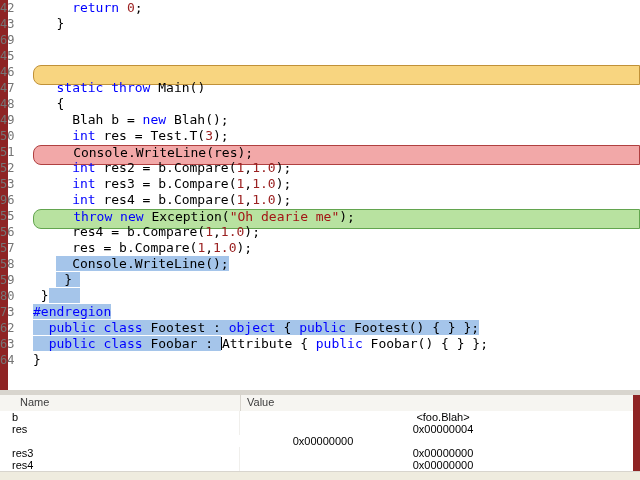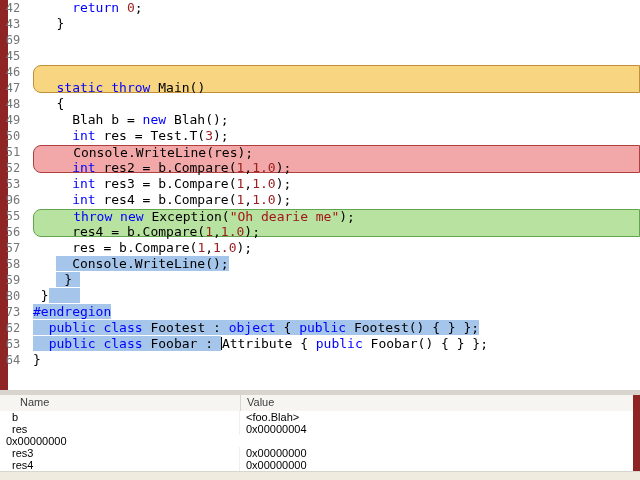--- a/index.html
+++ b/index.html
@@ -3,47 +3,47 @@
 <meta charset="utf-8">
 <style>
   html,body{margin:0;padding:0;background:#c0c0c0;}
   .screen{position:relative;width:640px;height:480px;background:#ffffff;overflow:hidden;
           font-family:"DejaVu Sans Mono",monospace;}
   
   .editor{position:absolute;top:0;left:0;right:0;height:390px;background:#fff;}
   .left-strip{position:absolute;top:0;left:0;width:8px;height:390px;background:var(--strip);}
   .lines-wrap{position:absolute;top:0;left:0;right:0;bottom:0;}
   .line{display:flex;height:16px;font:13px/16px "DejaVu Sans Mono",monospace;color:#000;}
-  .ln{flex:0 0 33px;width:33px;box-sizing:border-box;padding-right:7px;text-align:center;
+  .ln{flex:0 0 33px;width:33px;box-sizing:border-box;padding-right:7px;text-align:left;
       color:var(--gutter-fg);font-size:12px;line-height:16px;}
   .code{flex:1;white-space:pre;position:relative;}
   .tok{white-space:pre;}
   .tk-k{color:var(--kw);} .tk-n{color:var(--num);} .tk-s{color:var(--str);} .tk-d{color:var(--dir);}
   .sel{background:var(--sel);}
   .caret{display:inline-block;width:1px;height:13px;background:#000;vertical-align:-2px;}
-  .code.hl{height:28px;margin-top:1px;line-height:14px;box-sizing:border-box;
+  .code.hl{height:20px;margin-top:1px;line-height:14px;box-sizing:border-box;
            border-radius:8px 0 0 8px;border:1px solid transparent;}
   .code.hl .tok{line-height:13px;}
   .code.hl-orange{background:var(--hlo-bg);border-color:var(--hlo-bd);}
   .code.hl-red{background:var(--hlr-bg);border-color:var(--hlr-bd);}
   .code.hl-green{background:var(--hlg-bg);border-color:var(--hlg-bd);}
   
   .divider{position:absolute;top:390px;left:0;right:0;height:5px;background:var(--divider);}
   
   .watch{position:absolute;top:395px;left:0;right:0;height:76px;background:#fff;}
   .watch-header{display:flex;height:32px;box-sizing:border-box;background:var(--whbg);
                 border-bottom:1px solid var(--divider);
                 font:11px/15px "Liberation Sans",sans-serif;color:#3c3c3c;}
   .wh-name{flex:0 0 240px;box-sizing:border-box;padding-left:20px;}
   .wh-value{flex:1;box-sizing:border-box;padding-left:6px;border-left:1px solid var(--divider);}
   .watch-rows{position:absolute;top:16px;left:0;right:0;bottom:0;background:#fff;}
   .watch-row{display:flex;height:12px;font:11px/12px "Liberation Sans",sans-serif;color:#000;}
   .w-name{flex:0 0 240px;box-sizing:border-box;padding-left:12px;border-right:1px solid #f0efec;
           white-space:nowrap;overflow:hidden;}
-  .w-value{flex:1;box-sizing:border-box;padding-left:6px;white-space:nowrap;overflow:hidden;}
+  .w-value{flex:1;box-sizing:border-box;padding-left:6px;white-space:nowrap;overflow:hidden;text-align:center;}
   .watch-right-strip{position:absolute;top:0;right:0;width:7px;height:76px;background:var(--strip);}
   
   .bottom-strip{position:absolute;top:471px;left:0;right:0;height:9px;box-sizing:border-box;
                 background:var(--bstrip);border-top:1px solid var(--divider);}
 </style>
 </head>
 <body>
 
 <div class="screen">
 

